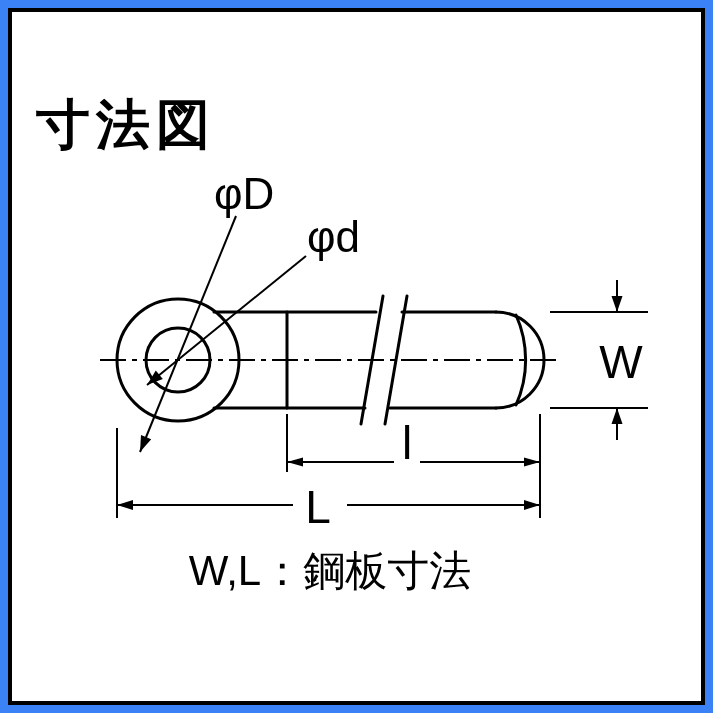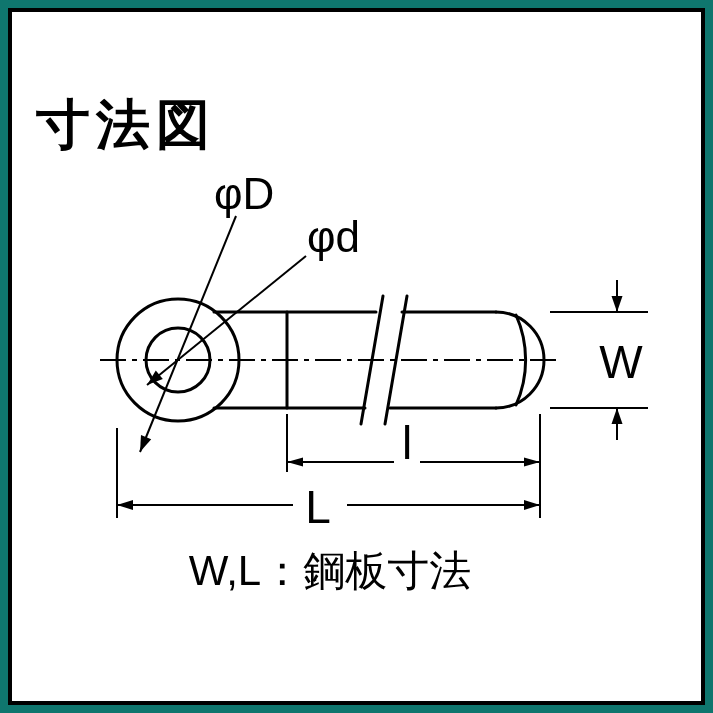--- a/index.html
+++ b/index.html
@@ -7,21 +7,21 @@
     padding: 0;
     background: #ffffff;
     width: 713px;
     height: 713px;
     overflow: hidden;
   }
   .page {
     position: relative;
     width: 713px;
     height: 713px;
-    background: #0f766e;
+    background: #3b82f6;
   }
   svg { display: block; }
   .outline {
     stroke: #000000;
     stroke-width: 3;
     fill: none;
     stroke-linecap: round;
   }
   .dimline {
     stroke: #000000;

